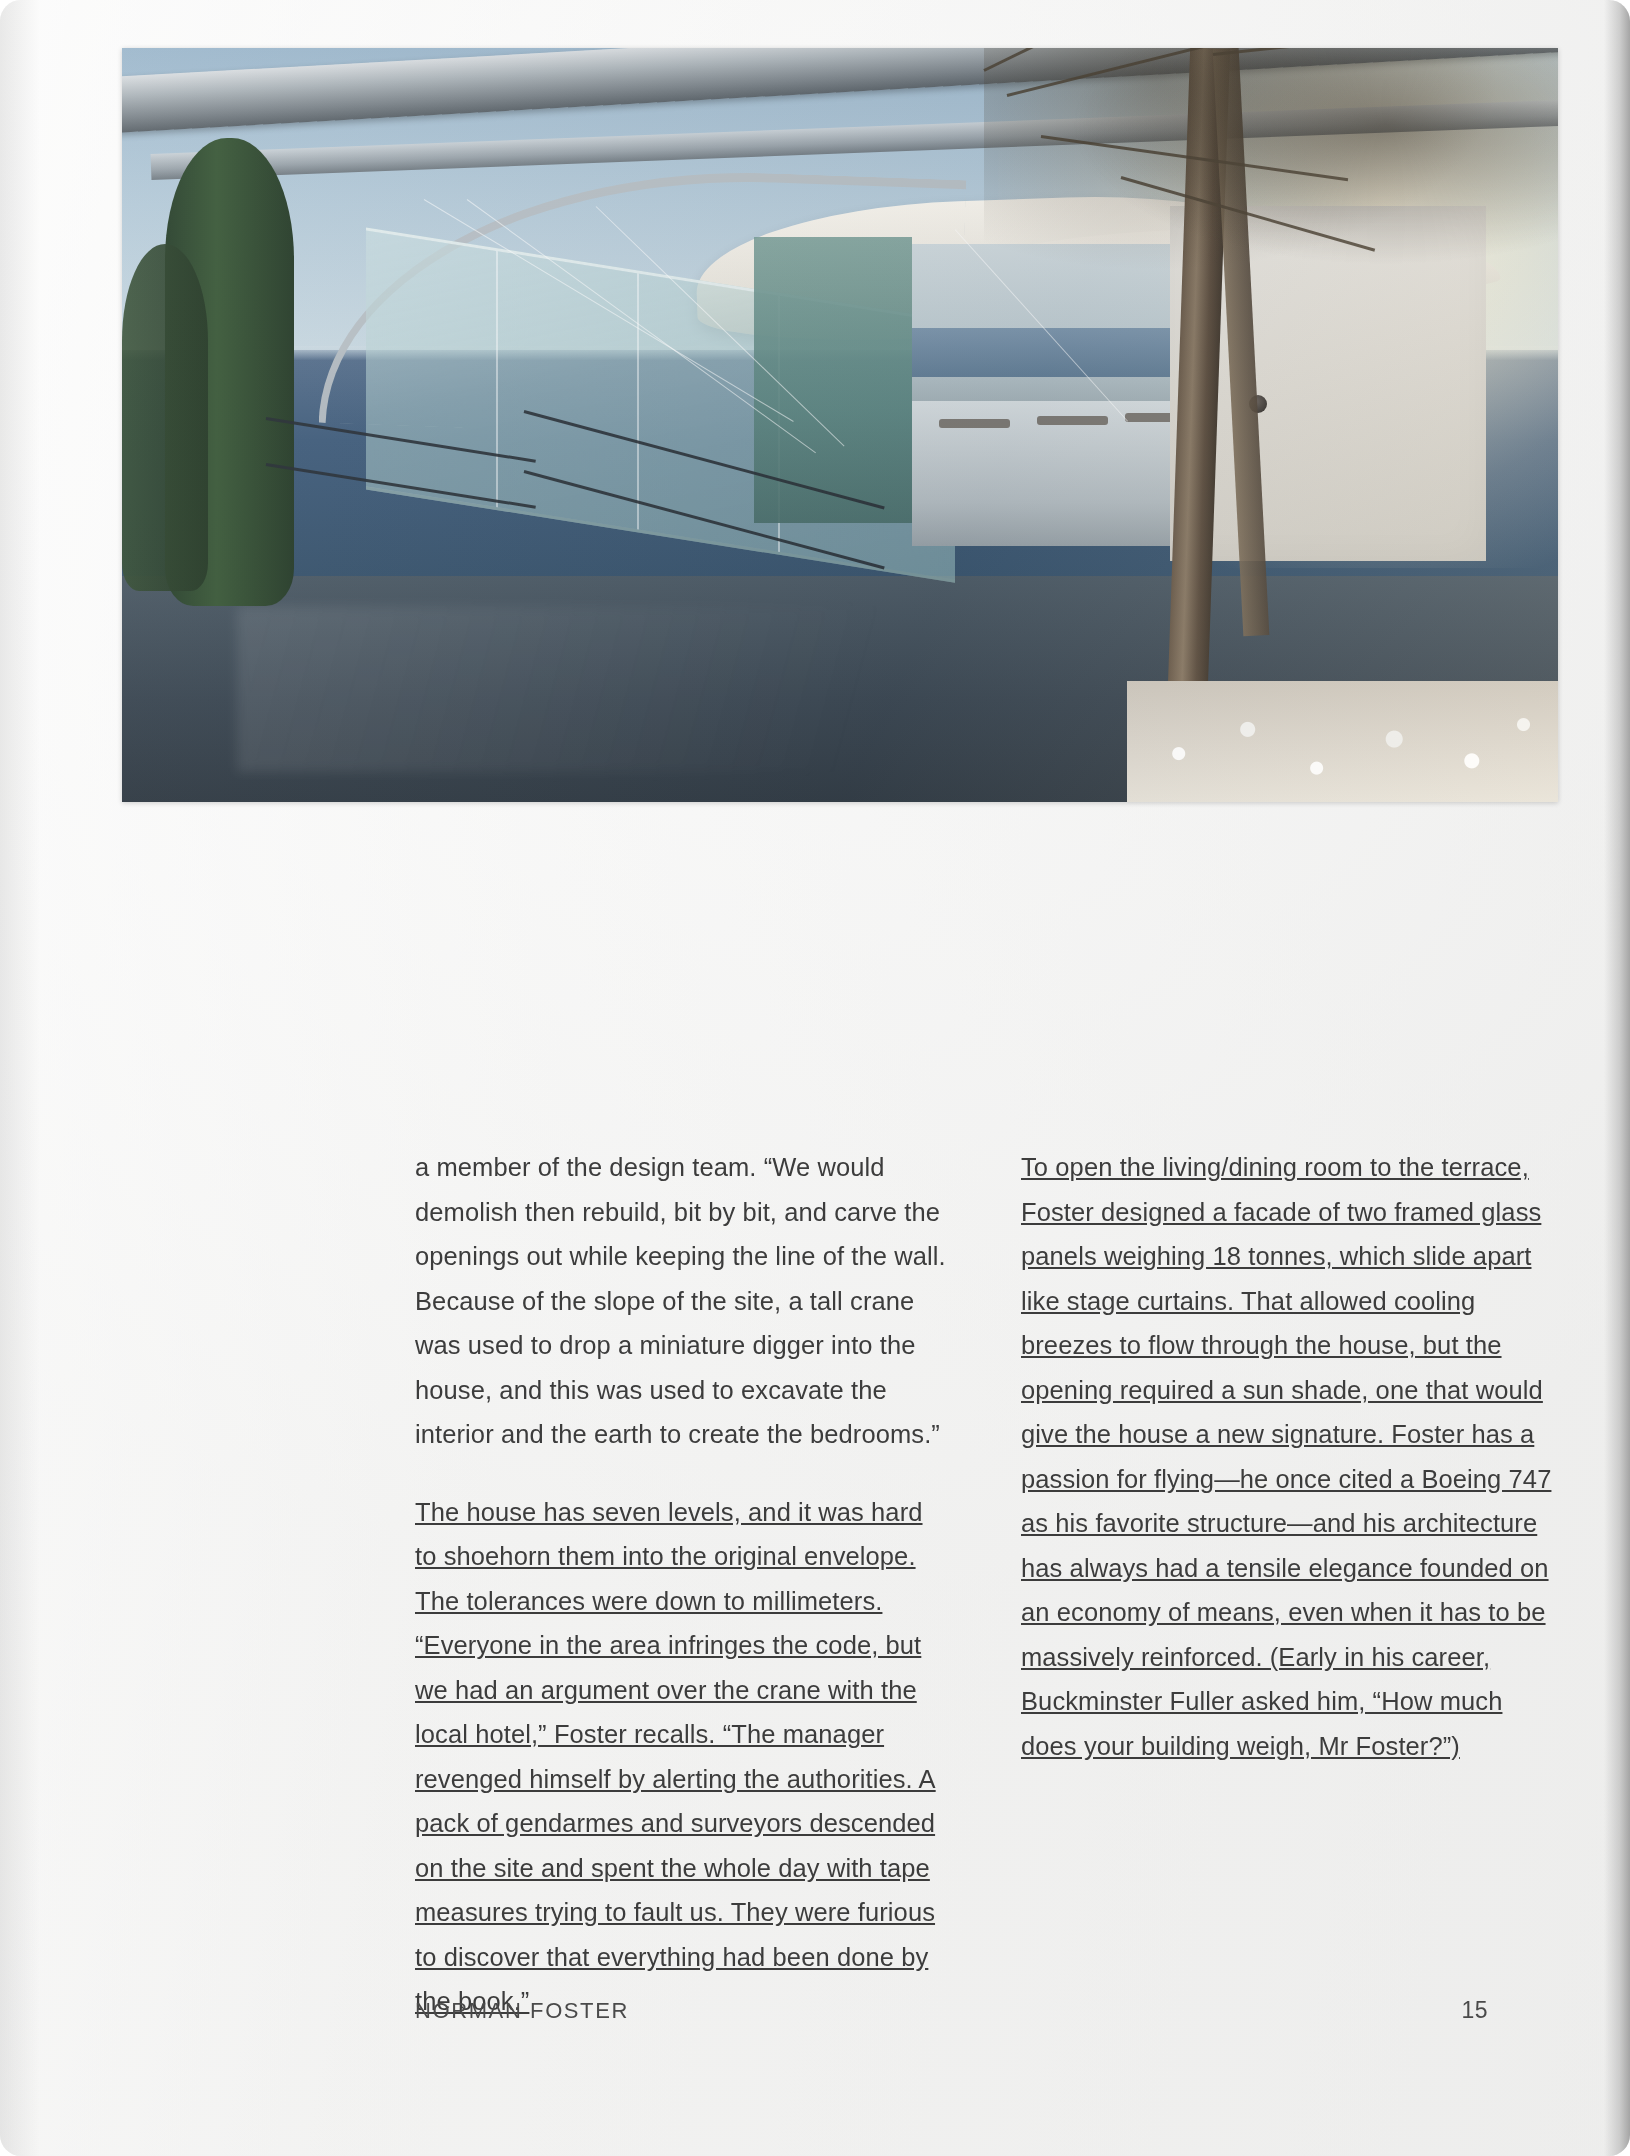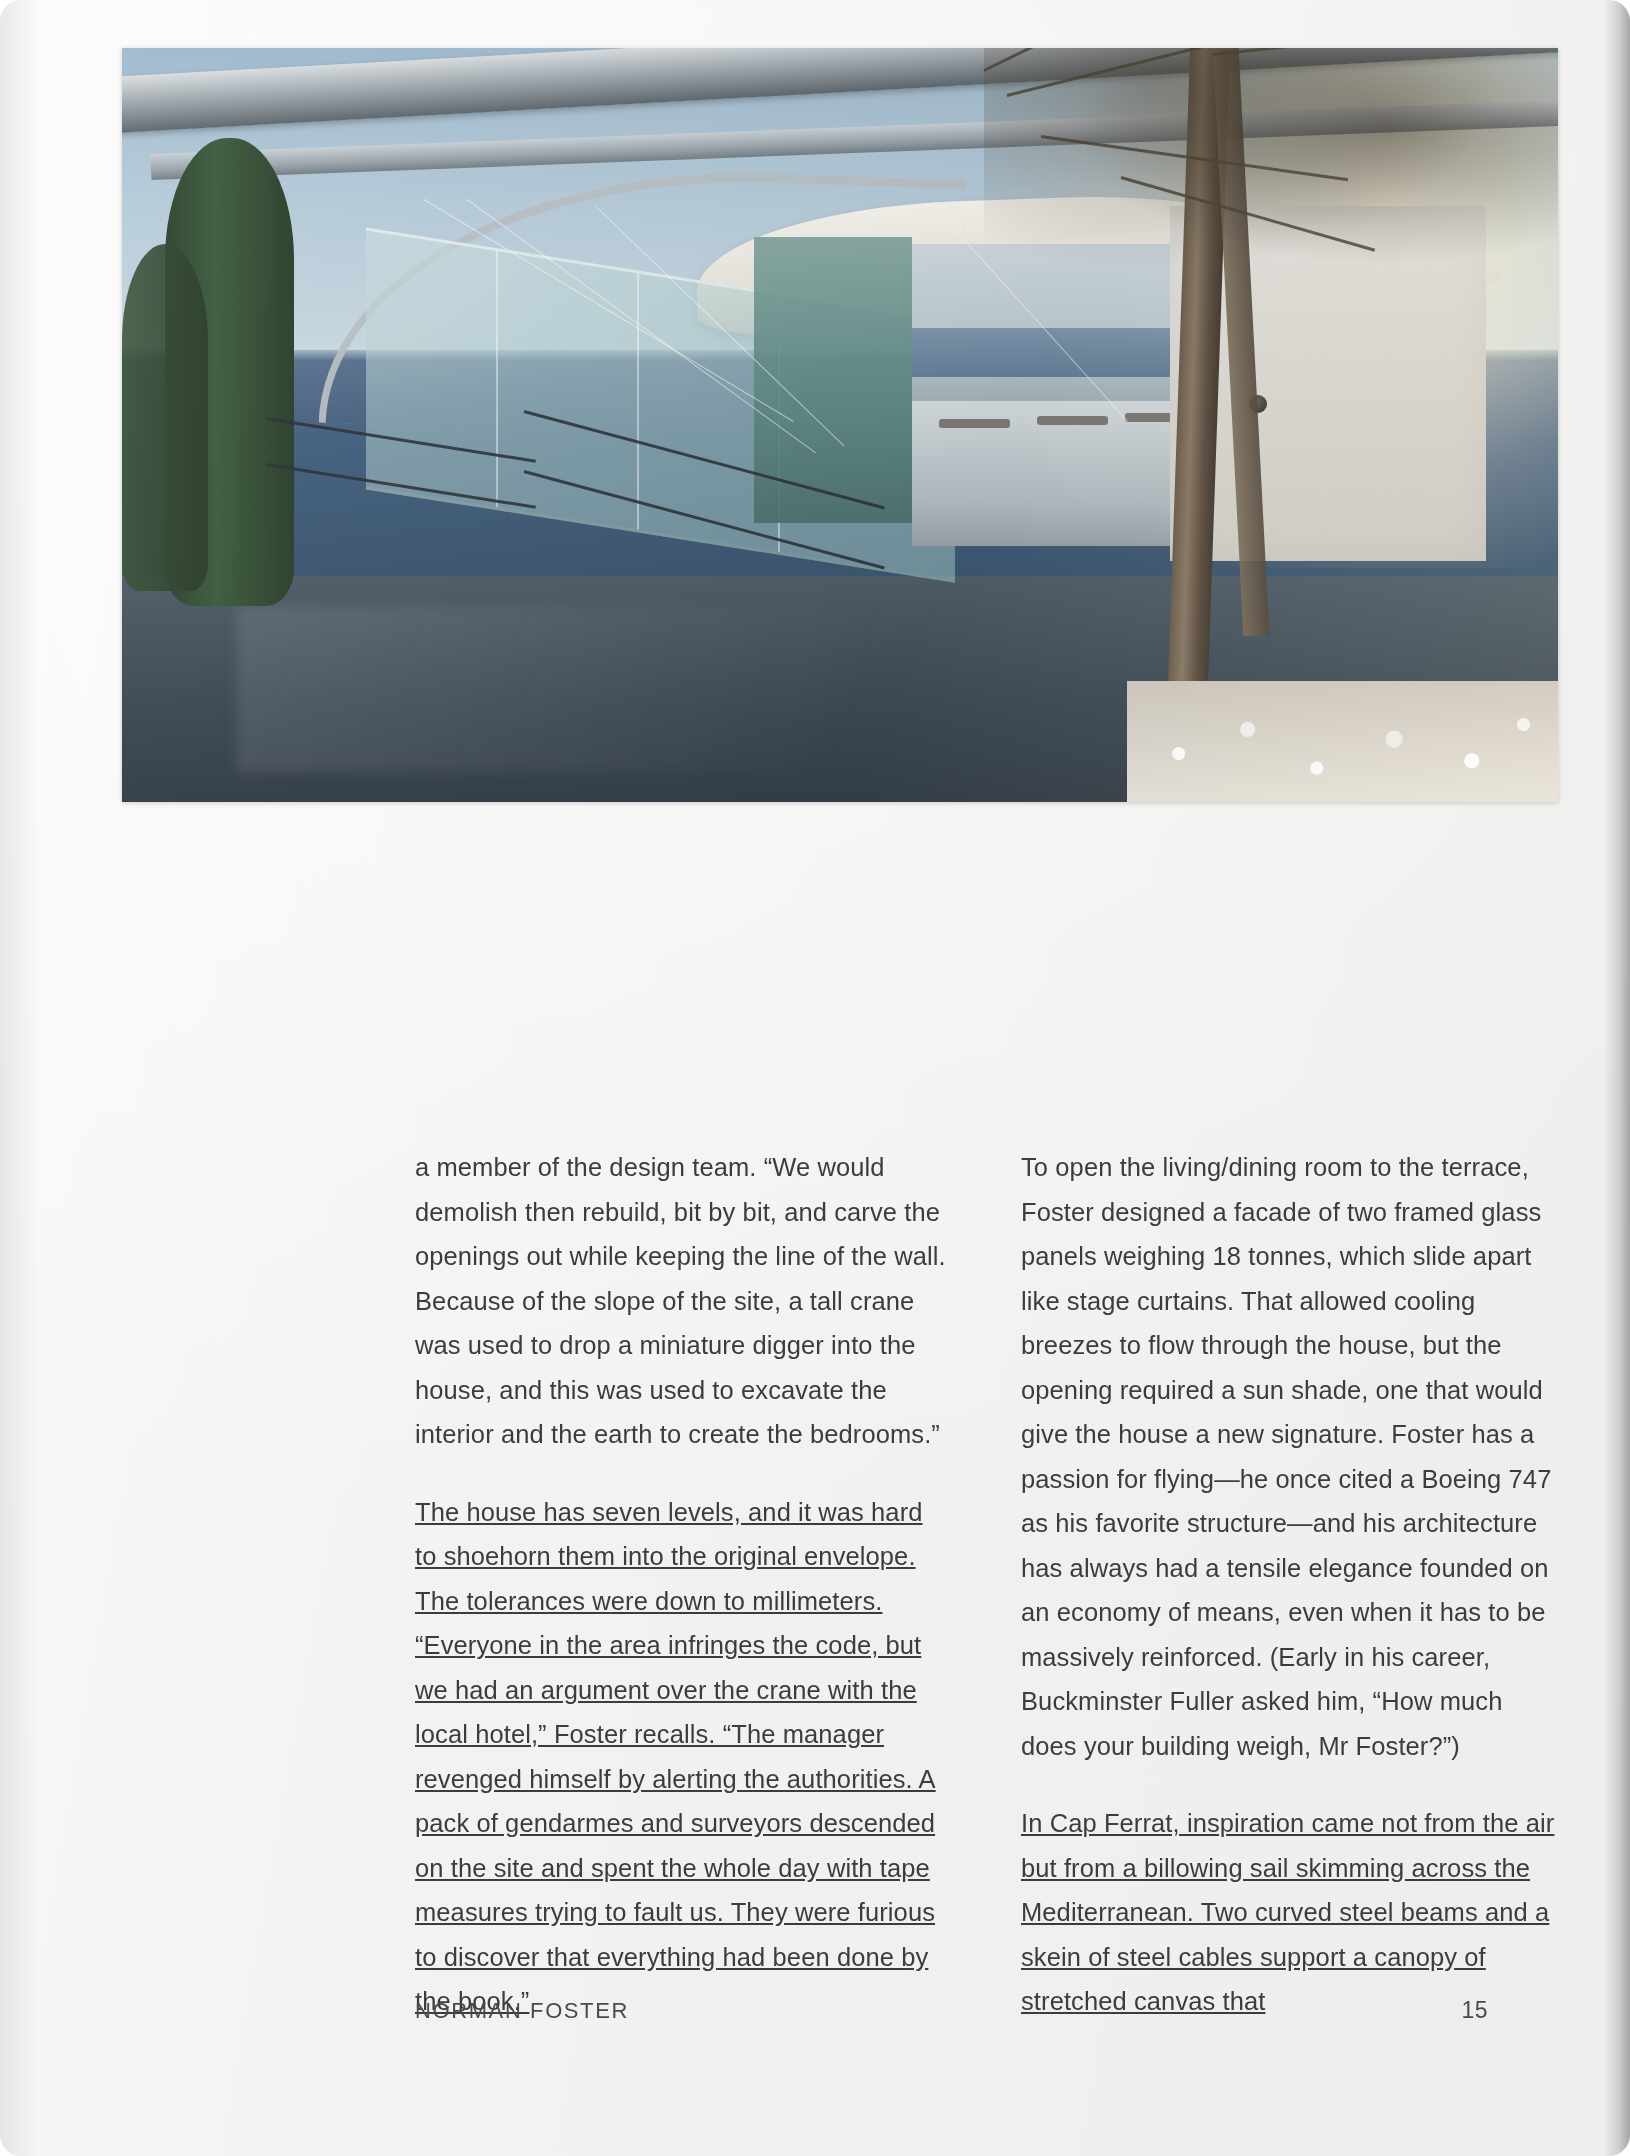--- a/index.html
+++ b/index.html
@@ -437,21 +437,20 @@
 
   <div class="columns">
 
     <div class="col">
       <p>a member of the design team. “We would demolish then rebuild, bit by bit, and carve the openings out while keeping the line of the wall. Because of the slope of the site, a tall crane was used to drop a miniature digger into the house, and this was used to excavate the interior and the earth to create the bedrooms.”</p>
       <p>The house has seven levels, and it was hard to shoehorn them into the original envelope. The tolerances were down to millimeters. “Everyone in the area infringes the code, but we had an argument over the crane with the local hotel,” Foster recalls. “The manager revenged himself by alerting the authorities. A pack of gendarmes and surveyors descended on the site and spent the whole day with tape measures trying to fault us. They were furious to discover that everything had been done by the book.”</p>
     </div>
 
     <div class="col">
       <p>To open the living/dining room to the terrace, Foster designed a facade of two framed glass panels weighing 18 tonnes, which slide apart like stage curtains. That allowed cooling breezes to flow through the house, but the opening required a sun shade, one that would give the house a new signature. Foster has a passion for flying—he once cited a Boeing 747 as his favorite structure—and his architecture has always had a tensile elegance founded on an economy of means, even when it has to be massively reinforced. (Early in his career, Buckminster Fuller asked him, “How much does your building weigh, Mr Foster?”)</p>
-      <p>In Cap Ferrat, inspiration came not from the air but from a billowing sail skimming across the Mediterranean. Two curved steel beams and a skein of steel cables support a canopy of stretched canvas that</p>
     </div>
 
   </div>
 
   <div class="footer">
     <div class="running-head">NORMAN FOSTER</div>
     <div class="folio">15</div>
   </div>
 
   <div class="page-edge-left"></div>

